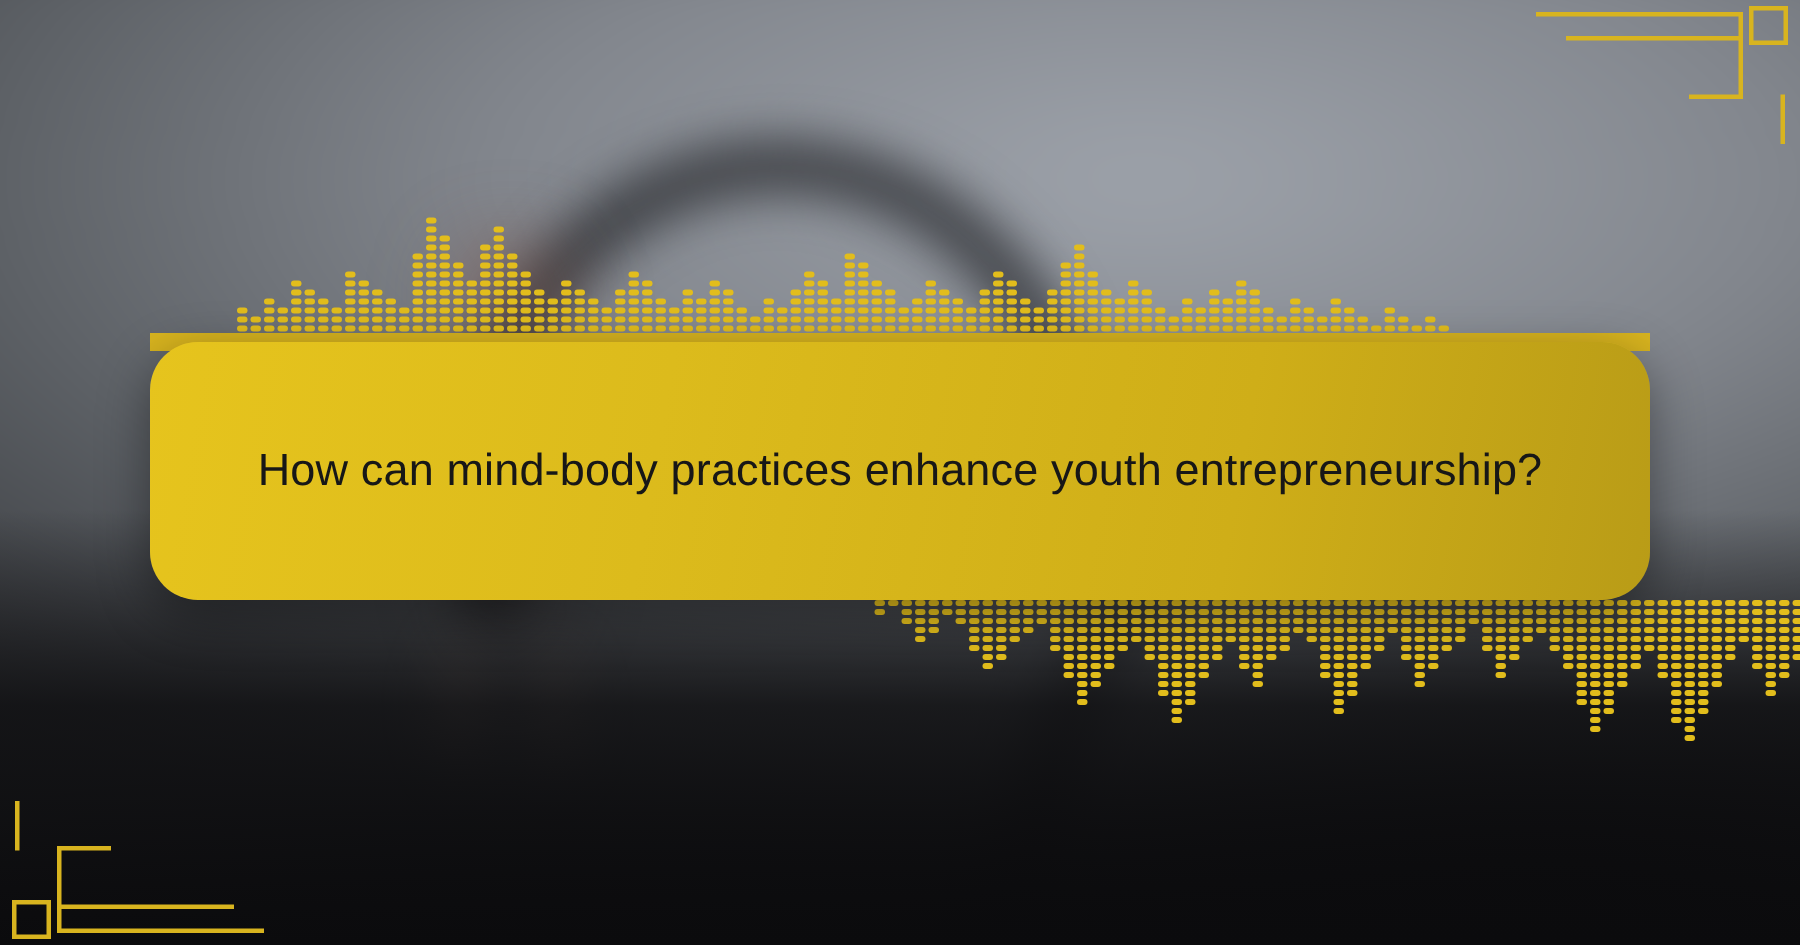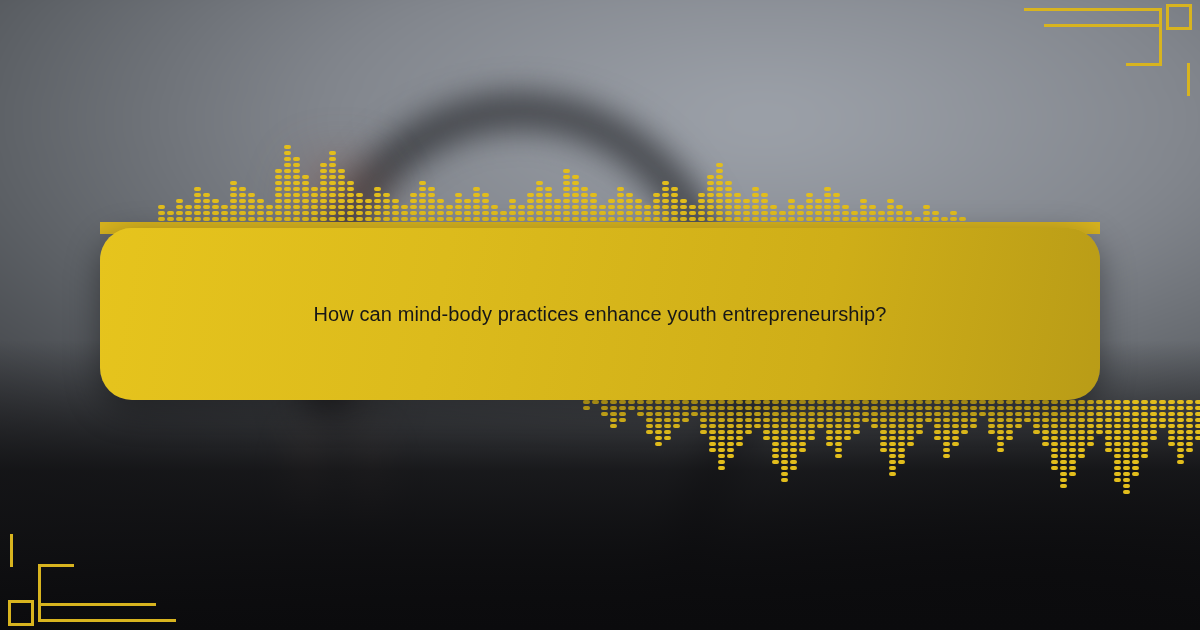--- a/index.html
+++ b/index.html
@@ -111,21 +111,21 @@
     border-radius:32px;
     background:linear-gradient(100deg, #e6c41d 0%, #dcbb1c 34%, #cfae18 72%, #b99c17 100%);
     box-shadow:0 10px 34px rgba(0,0,0,.42);
     display:flex; align-items:center; justify-content:center;
     padding:0 58px;
     z-index:6;
   }
   .card-text {
     width:100%;
     text-align:center;
-    font-size:20px;
+    font-size:30px;
     line-height:1.72;
     color:#171717;
     font-weight:400;
     letter-spacing:.1px;
   }
 </style>
 </head>
 <body>
 
 <div id="stage">

